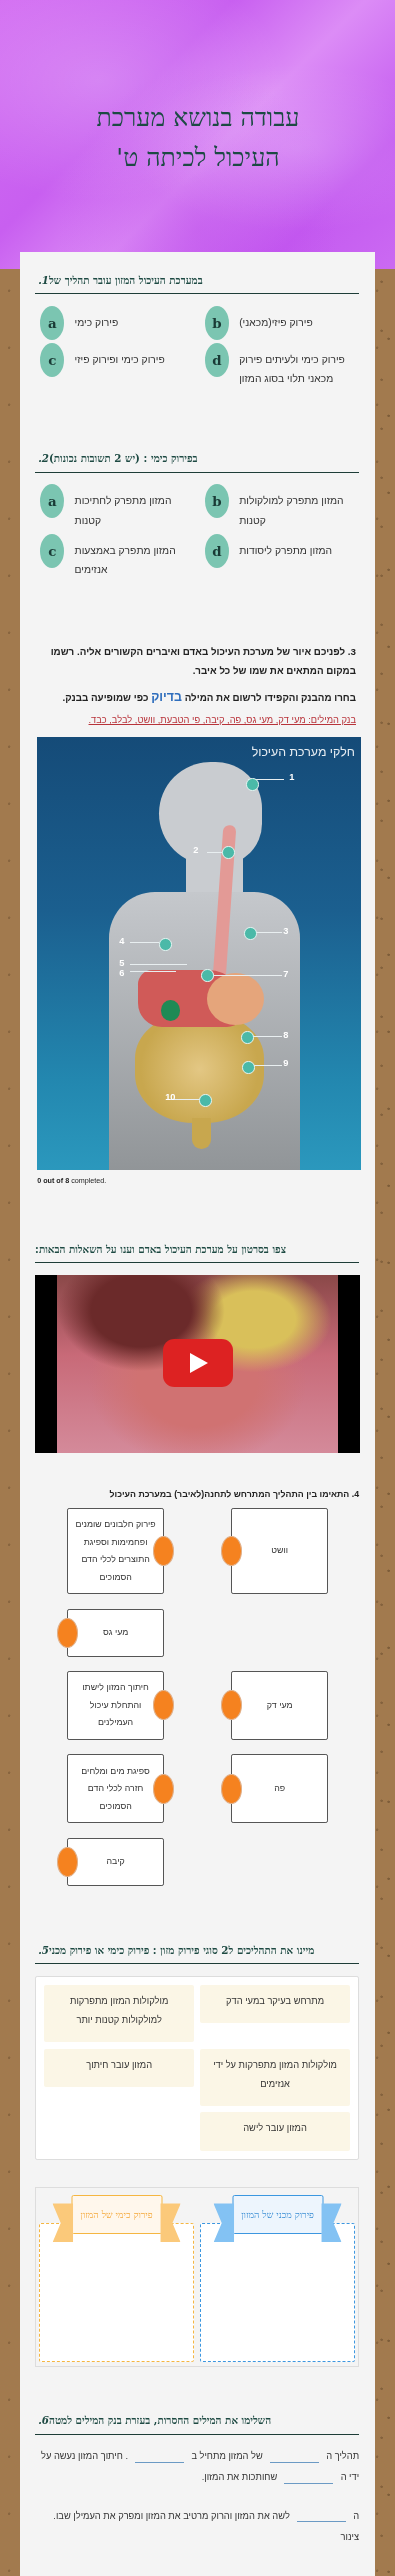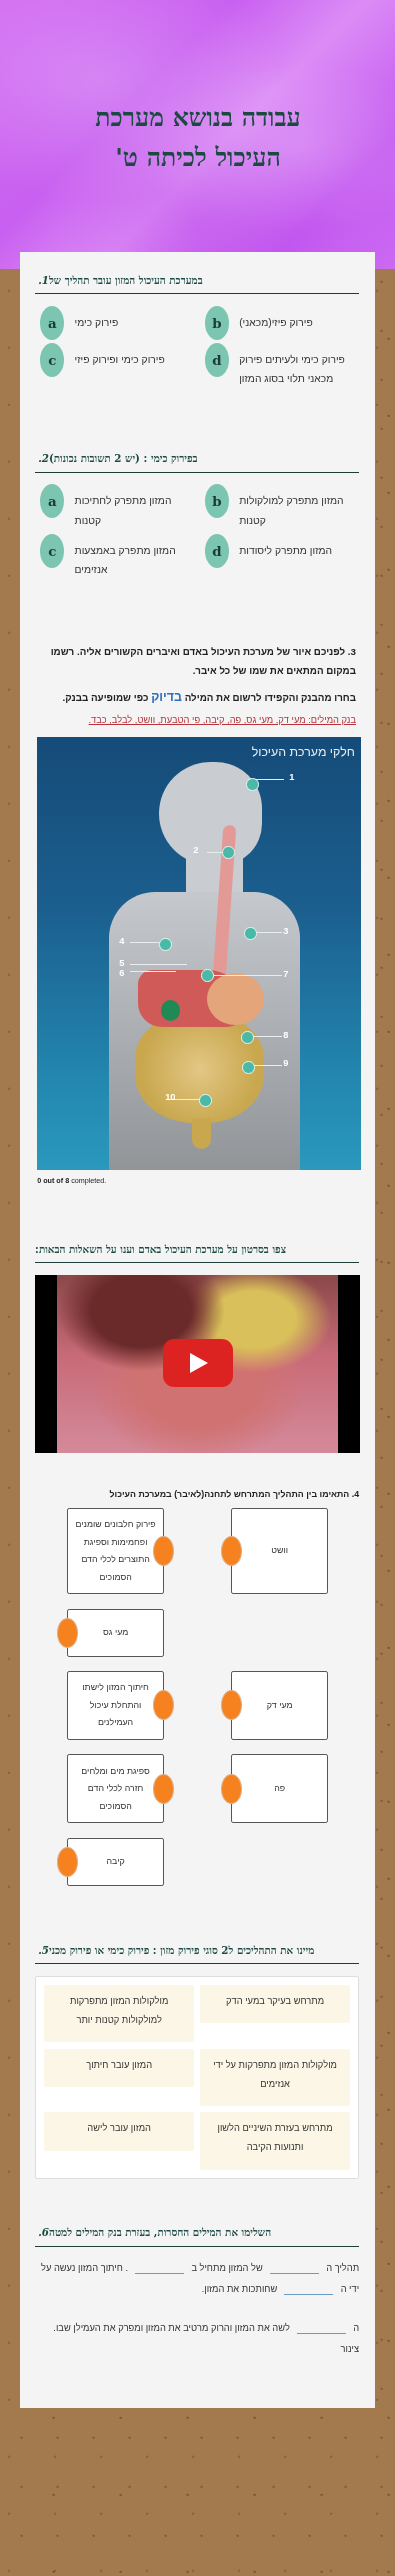--- a/index.html
+++ b/index.html
@@ -24,21 +24,21 @@
     content: ""; position: absolute; inset: 0;
     background:
       radial-gradient(ellipse at 25% 30%, rgba(255,255,255,0.22), transparent 45%),
       radial-gradient(ellipse at 75% 55%, rgba(255,255,255,0.18), transparent 40%),
       radial-gradient(ellipse at 50% 85%, rgba(180,60,230,0.35), transparent 50%);
   }
   .hero-title {
     position: absolute; top: 98px; left: 0; right: 0;
     text-align: center; direction: rtl;
     font-family: "DejaVu Serif", "Liberation Serif", serif;
-    font-weight: bold; font-size: 25px; line-height: 40px;
+    font-weight: normal; font-size: 25px; line-height: 40px;
     color: #1c4a43;
     padding: 0 77px;
   }
   .card {
     position: relative;
     margin: -17px 19.6px 0 19.6px;
     width: 355px;
     background: #f4f4f4;
     padding: 20.6px 15.5px 31px 15.5px;
   }
@@ -292,22 +292,29 @@
   <section>
     <h2 class="q-title">
         <span>מיינו את התהליכים ל2 סוגי פירוק מזון : פירוק כימי או פירוק מכני</span>
         <span class="q-num">5.</span>
       </h2>
     <div class="sort-area" style="direction:rtl">
       <div class="sort-item">מתרחש בעיקר במעי הדק</div>
       <div class="sort-item">מולקולות המזון מתפרקות למולקולות קטנות יותר</div>
       <div class="sort-item">מולקולות המזון מתפרקות על ידי אנזימים</div>
       <div class="sort-item">המזון עובר חיתוך</div>
-      <div class="sort-item">מתרחש בעזרת השיניים הלשון ותנועות הקיבה</div>
       <div class="sort-item">המזון עובר לישה</div>
+    </div>
+    <div class="bins">
+      <div class="bin chem">
+          <div class="ribbon">פירוק כימי של המזון</div>
+        </div>
+      <div class="bin mech">
+          <div class="ribbon">פירוק מכני של המזון</div>
+        </div>
     </div>
     <div style="height:46px"></div>
   </section>
 
   <section>
     <h2 class="q-title">
         <span>השלימו את המילים החסרות, בעזרת בנק המילים למטה</span>
         <span class="q-num">6.</span>
       </h2>
     <p class="cloze">

